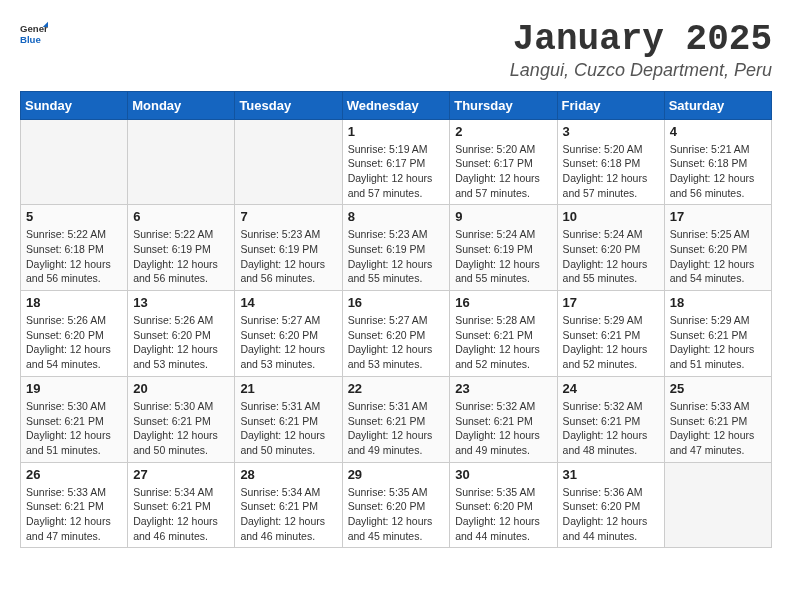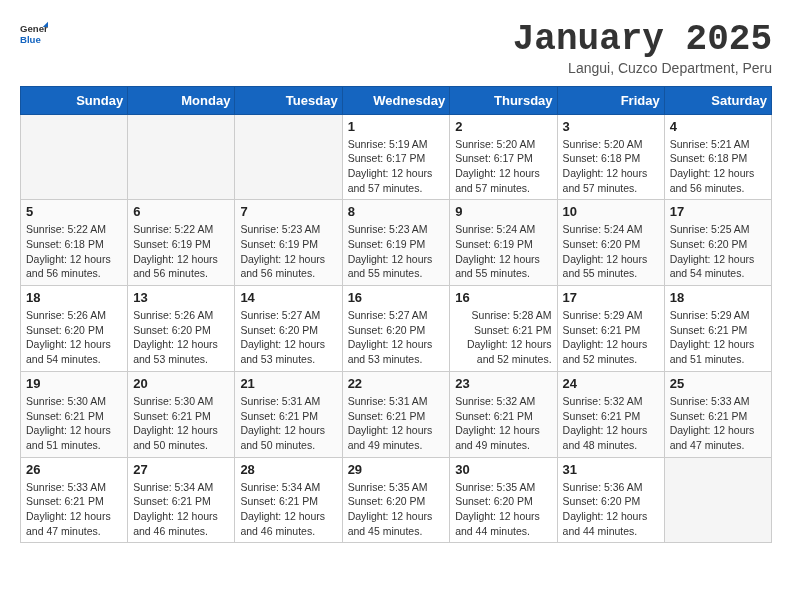--- a/index.html
+++ b/index.html
@@ -29,34 +29,35 @@
       text-align: right;
     }
     .calendar-title {
       font-size: 36px;
       font-weight: bold;
       color: #333;
       line-height: 1.1;
       font-family: Liberation Mono, monospace;
     }
     .calendar-subtitle {
-      font-size: 14px;
+      font-size: 18px;
       color: #555;
+      font-style: italic;
     }
     table {
       width: 100%;
       border-collapse: collapse;
       border: 1px solid #ccc;
     }
     th {
       background-color: #1565c0;
       color: #fff;
       font-size: 13px;
       padding: 6px 4px;
-      text-align: right;
+      text-align: left;
       border: 1px solid #1254a0;
     }
     td {
       vertical-align: top;
       border: 1px solid #ccc;
       padding: 4px 5px;
       width: 108px;
       min-height: 80px;
       font-size: 11px;
       color: #333;
@@ -206,21 +207,21 @@
 Daylight: 12 hours and 53 minutes.</div>
         </td>
         <td>
           <div class="day-number">16</div>
           <div class="day-info" style="white-space: pre-line;">Sunrise: 5:27 AM
 Sunset: 6:20 PM
 Daylight: 12 hours and 53 minutes.</div>
         </td>
         <td>
           <div class="day-number">16</div>
-          <div class="day-info" style="white-space: pre-line; text-align: right;">Sunrise: 5:28 AM
+          <div class="day-info" style="white-space: pre-line;">Sunrise: 5:28 AM
 Sunset: 6:21 PM
 Daylight: 12 hours and 52 minutes.</div>
         </td>
         <td>
           <div class="day-number">17</div>
           <div class="day-info" style="white-space: pre-line;">Sunrise: 5:29 AM
 Sunset: 6:21 PM
 Daylight: 12 hours and 52 minutes.</div>
         </td>
         <td>

